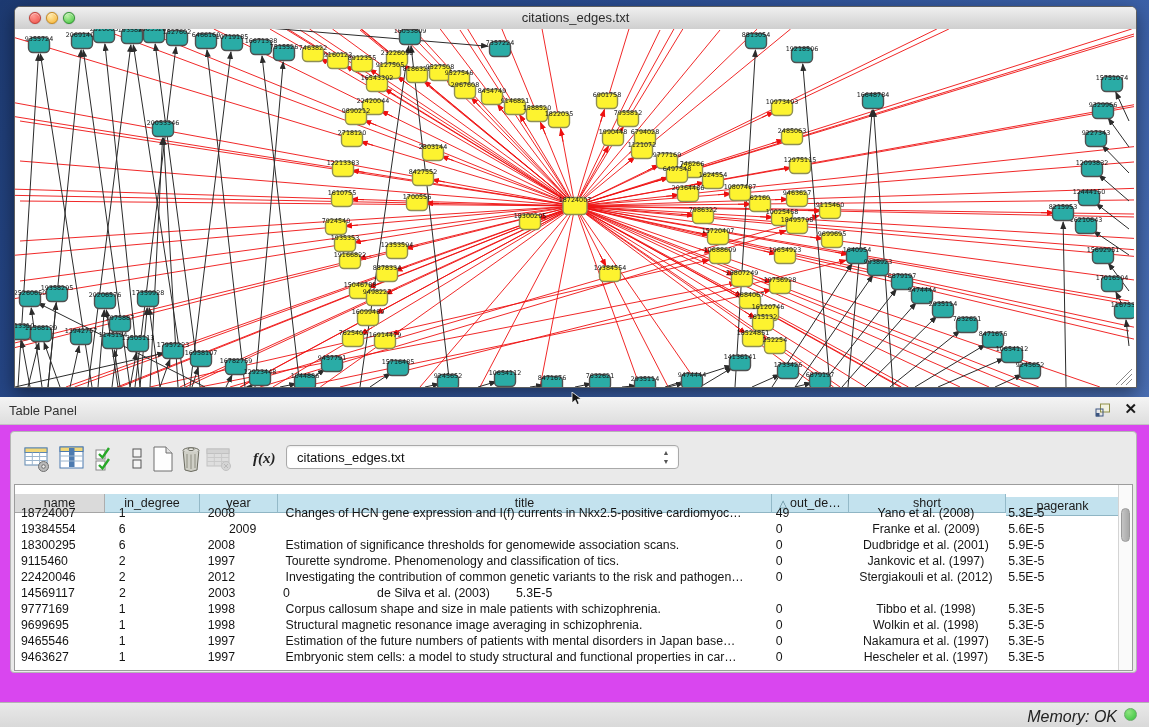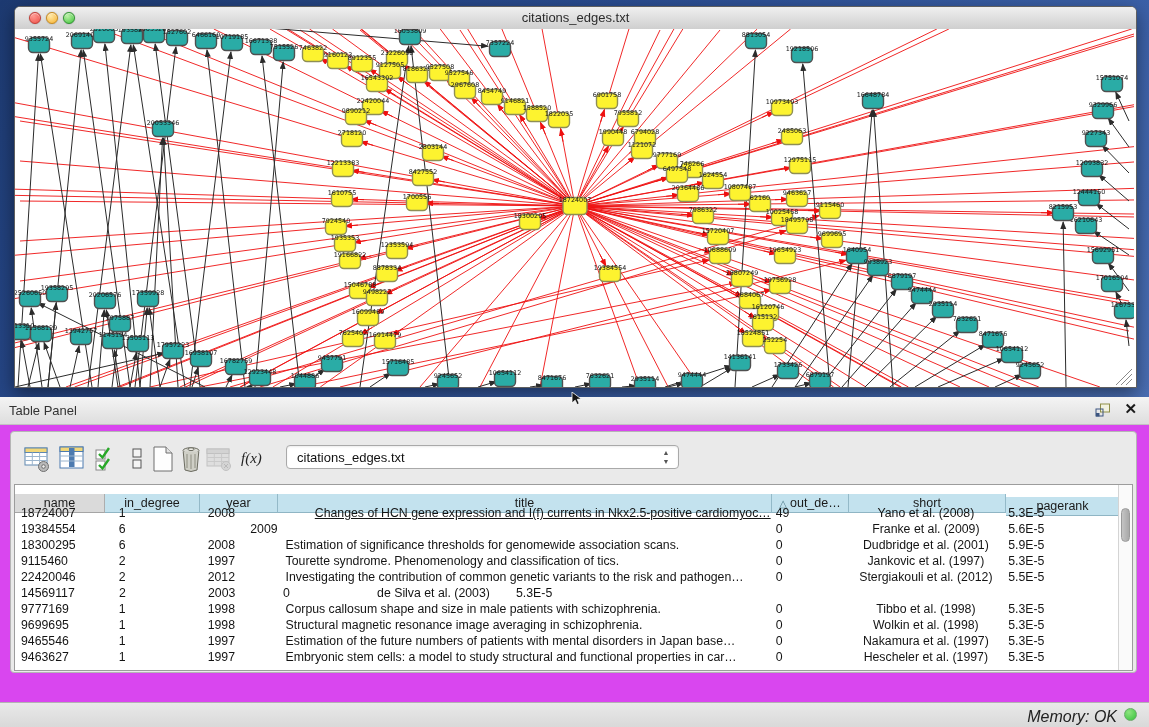--- a/index.html
+++ b/index.html
@@ -28,21 +28,21 @@
   .panel{position:absolute;left:0;top:397px;width:1149px;height:330px;background:#d946ef;}
   .panel-header{position:absolute;left:0;top:0;right:0;height:27px;
                 background:linear-gradient(#f4f4f4,#dedede);border-bottom:1px solid #c2c2c2;}
   .panel-title{position:absolute;left:9px;top:6px;font-size:13px;color:#333;}
   .panel-float{position:absolute;right:38px;top:6px;width:16px;height:15px;cursor:default;}
   .panel-close{position:absolute;right:12px;top:3px;font-size:15px;font-weight:bold;color:#1a1a1a;cursor:default;}
   .inner-box{position:absolute;left:10px;top:34px;width:1127px;height:242px;
              border:1px solid #b5b5b5;border-radius:4px;background:#eaeaea;box-sizing:border-box;}
   .toolbar{position:absolute;left:0;top:0;right:0;height:52px;}
   .tb-icon{position:absolute;top:12px;width:28px;height:30px;}
-  .fx{font-family:"Liberation Serif",serif;font-style:italic;font-weight:normal;font-size:15px;color:#222;}
+  .fx{font-family:"Liberation Serif",serif;font-style:italic;font-weight:bold;font-size:15px;color:#222;margin-left:12px;}
   .combo{position:absolute;left:275px;top:13px;width:393px;height:24px;background:#fff;
          border:1px solid #a9a9a9;border-radius:4px;box-sizing:border-box;
          box-shadow:inset 0 1px 2px rgba(0,0,0,.08);}
   .combo-text{position:absolute;left:10px;top:4px;font-size:13px;color:#111;}
   .combo-step{position:absolute;right:6px;top:2px;width:12px;height:20px;font-size:7px;
               color:#555;line-height:9px;text-align:center;}
   
   .dtable{position:absolute;left:3px;top:52px;width:1119px;height:187px;background:#fff;
           border:1px solid #9c9c9c;box-sizing:border-box;overflow:hidden;}
   .thead{position:absolute;left:0;top:8px;height:20px;display:flex;align-items:center;}
@@ -926,29 +926,29 @@
             <div class="th" style="width: 77px;"><span class="sort-tri">△</span>out_de…</div>
             <div class="th" style="width: 157px;">short</div>
             <div class="th" style="width: 114px; margin-top: 7px;">pagerank</div>
           </div>
         <div class="vcorner"></div>
         <div class="tbody">
             <div class="tr">
               <div class="td" style="width: 90px; text-align: left; padding-left: 6px;">18724007</div>
               <div class="td" style="width: 95px; text-align: left; padding-left: 14px;">1</div>
               <div class="td" style="width: 78px; text-align: left; padding-left: 8px;">2008</div>
-              <div class="td" style="width: 494px; text-align: right; padding-left: 8px; text-decoration: underline;">Changes of HCN gene expression and I(f) currents in Nkx2.5-positive cardiomyoc…</div>
+              <div class="td" style="width: 494px; text-align: left; padding-left: 8px;">Changes of HCN gene expression and I(f) currents in Nkx2.5-positive cardiomyoc…</div>
               <div class="td" style="width: 77px; text-align: left; padding-left: 5px;">49</div>
               <div class="td" style="width: 157px; text-align: center;">Yano et al. (2008)</div>
               <div class="td" style="width: 114px; text-align: left; padding-left: 4px;">5.3E-5</div>
             </div>
             <div class="tr">
               <div class="td" style="width: 90px; text-align: left; padding-left: 6px;">19384554</div>
               <div class="td" style="width: 95px; text-align: left; padding-left: 14px;">6</div>
-              <div class="td" style="width: 78px; text-align: right; padding-left: 8px;">2009</div>
+              <div class="td" style="width: 78px; text-align: center; padding-left: 8px;">2009</div>
               <div class="td" style="width: 494px; text-align: left; padding-left: 8px; margin-top: 32px;">Genome-wide association studies in ADHD.</div>
               <div class="td" style="width: 77px; text-align: left; padding-left: 5px;">0</div>
               <div class="td" style="width: 157px; text-align: center;">Franke et al. (2009)</div>
               <div class="td" style="width: 114px; text-align: left; padding-left: 4px;">5.6E-5</div>
             </div>
             <div class="tr">
               <div class="td" style="width: 90px; text-align: left; padding-left: 6px;">18300295</div>
               <div class="td" style="width: 95px; text-align: left; padding-left: 14px;">6</div>
               <div class="td" style="width: 78px; text-align: left; padding-left: 8px;">2008</div>
               <div class="td" style="width: 494px; text-align: left; padding-left: 8px;">Estimation of significance thresholds for genomewide association scans.</div>

